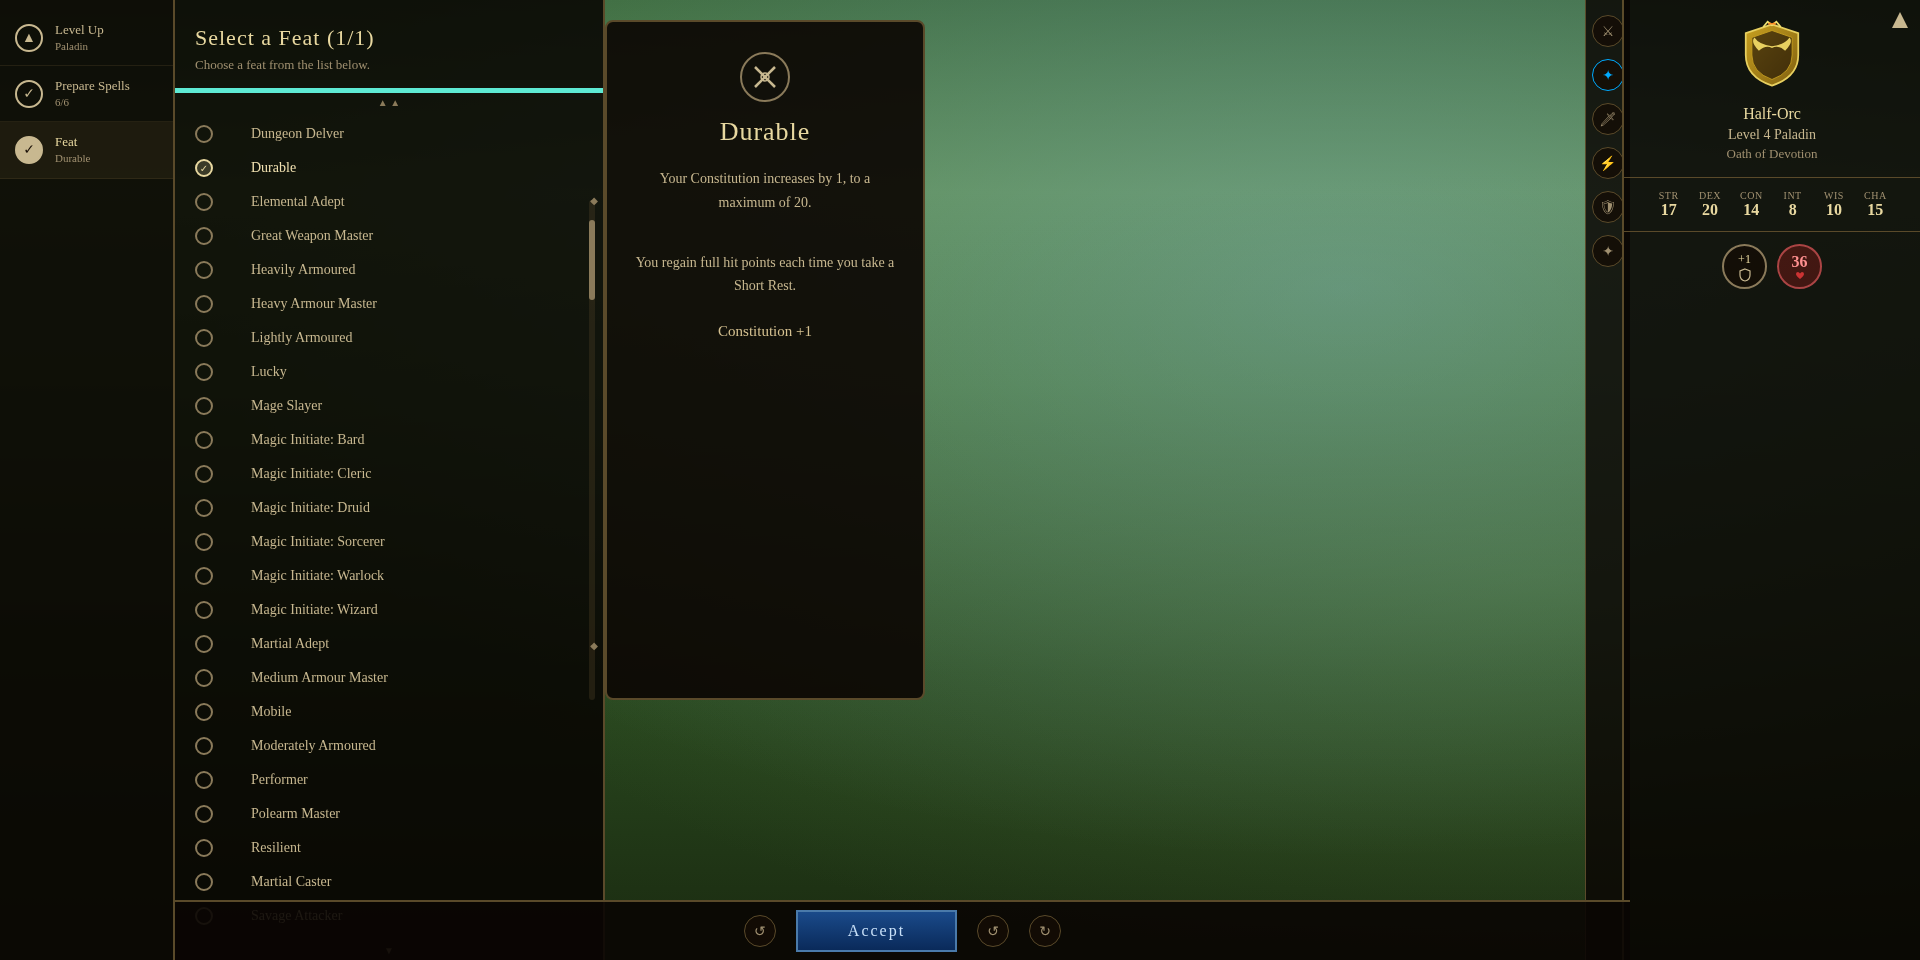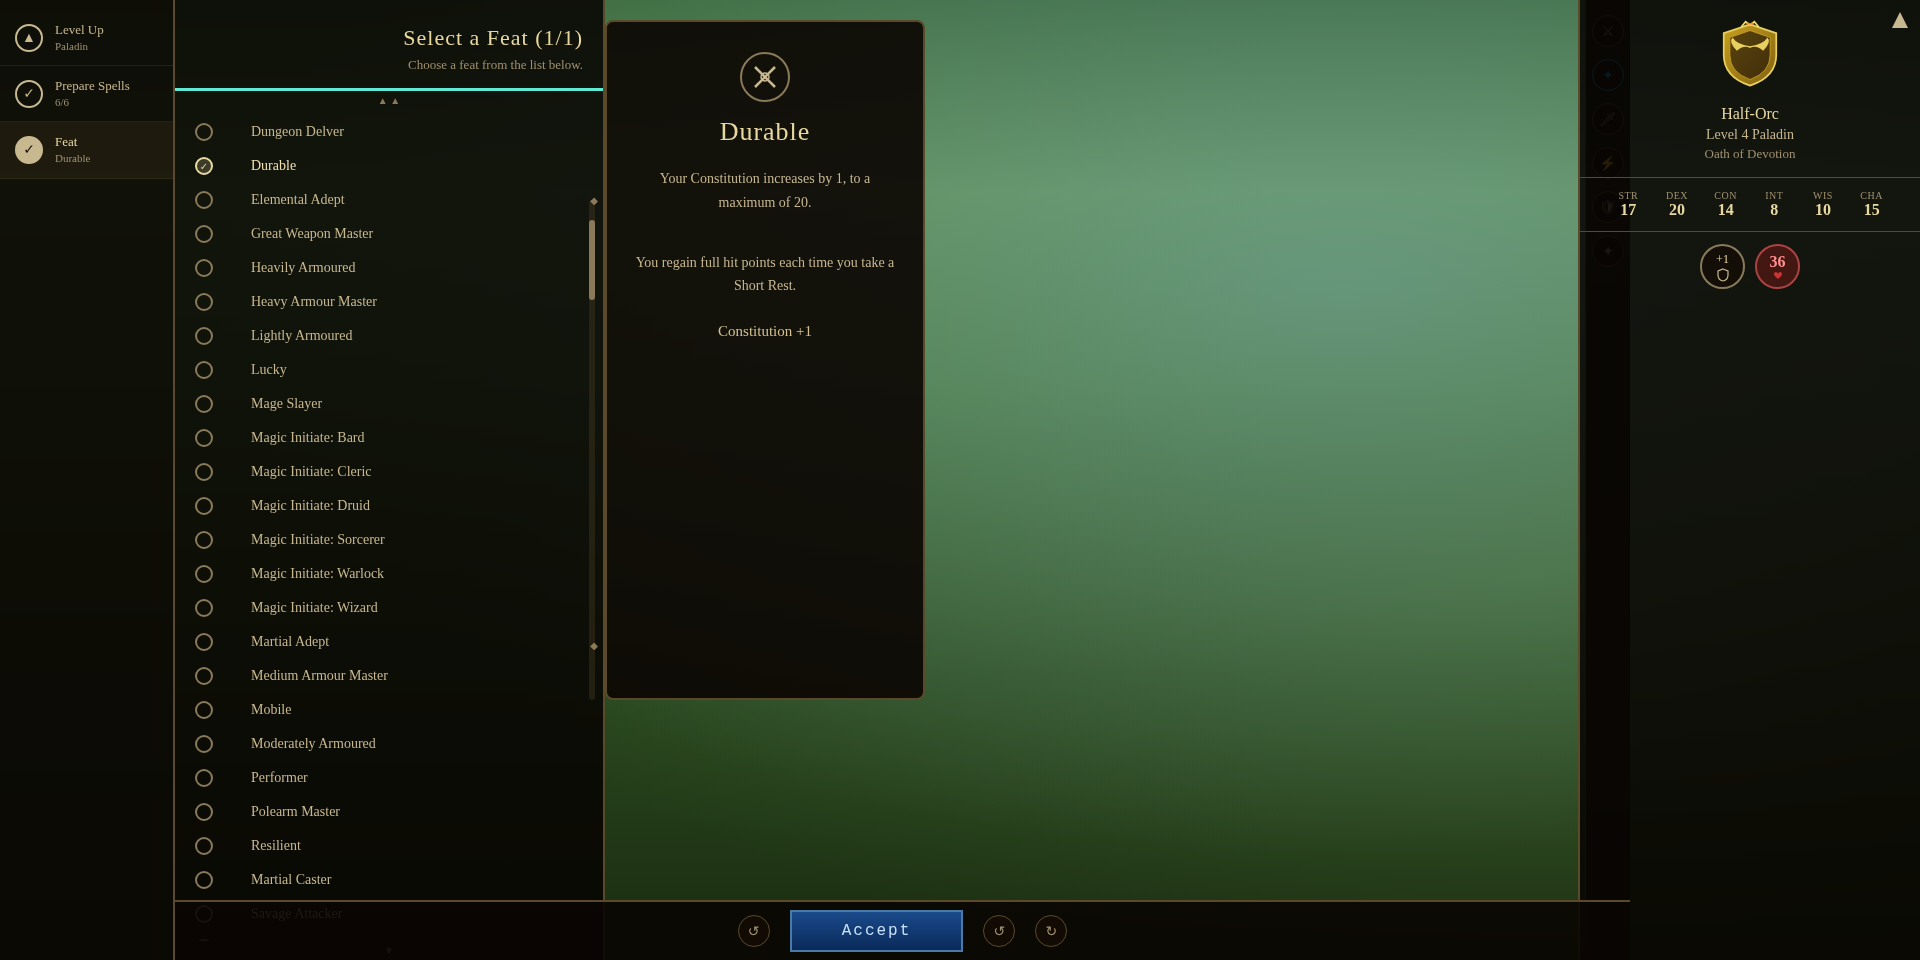--- a/index.html
+++ b/index.html
@@ -85,22 +85,22 @@
       width: 430px;
       height: 960px;
       background: rgba(8,5,2,0.88);
       border-right: 2px solid #5a4a2a;
       display: flex;
       flex-direction: column;
     }
 
     .feat-list-header {
       padding: 25px 20px 15px;
-      text-align: right;
-      border-bottom: 3px solid #5eead4;
+      text-align: left;
+      border-bottom: 5px solid #5eead4;
     }
     .feat-list-header .title {
       font-size: 22px;
       color: #e8d8a0;
       letter-spacing: 1px;
       margin-bottom: 6px;
     }
     .feat-list-header .subtitle {
       font-size: 13px;
       color: #a09070;
@@ -233,21 +233,21 @@
       font-size: 15px;
       color: #d4c090;
       text-align: center;
     }
 
     
     .char-panel {
       position: absolute;
       right: 0;
       top: 0;
-      width: 342px;
+      width: 298px;
       height: 960px;
       background: rgba(8,5,2,0.88);
       border-left: 2px solid #5a4a2a;
       display: flex;
       flex-direction: column;
     }
 
     .char-portrait-area {
       padding: 15px;
       display: flex;
@@ -398,21 +398,21 @@
       justify-content: center;
       gap: 20px;
     }
 
     .accept-btn {
       padding: 10px 50px;
       background: linear-gradient(180deg, #1a4a8a 0%, #0a2a5a 100%);
       border: 2px solid #4a7aaa;
       color: #c8e0f8;
       font-size: 16px;
-      font-family: Liberation Mono, monospace;
+      font-family: Liberation Serif, serif;
       cursor: pointer;
       letter-spacing: 2px;
     }
 
     .bottom-icon-btn {
       width: 32px;
       height: 32px;
       border: 1px solid #5a4a2a;
       border-radius: 50%;
       display: flex;

